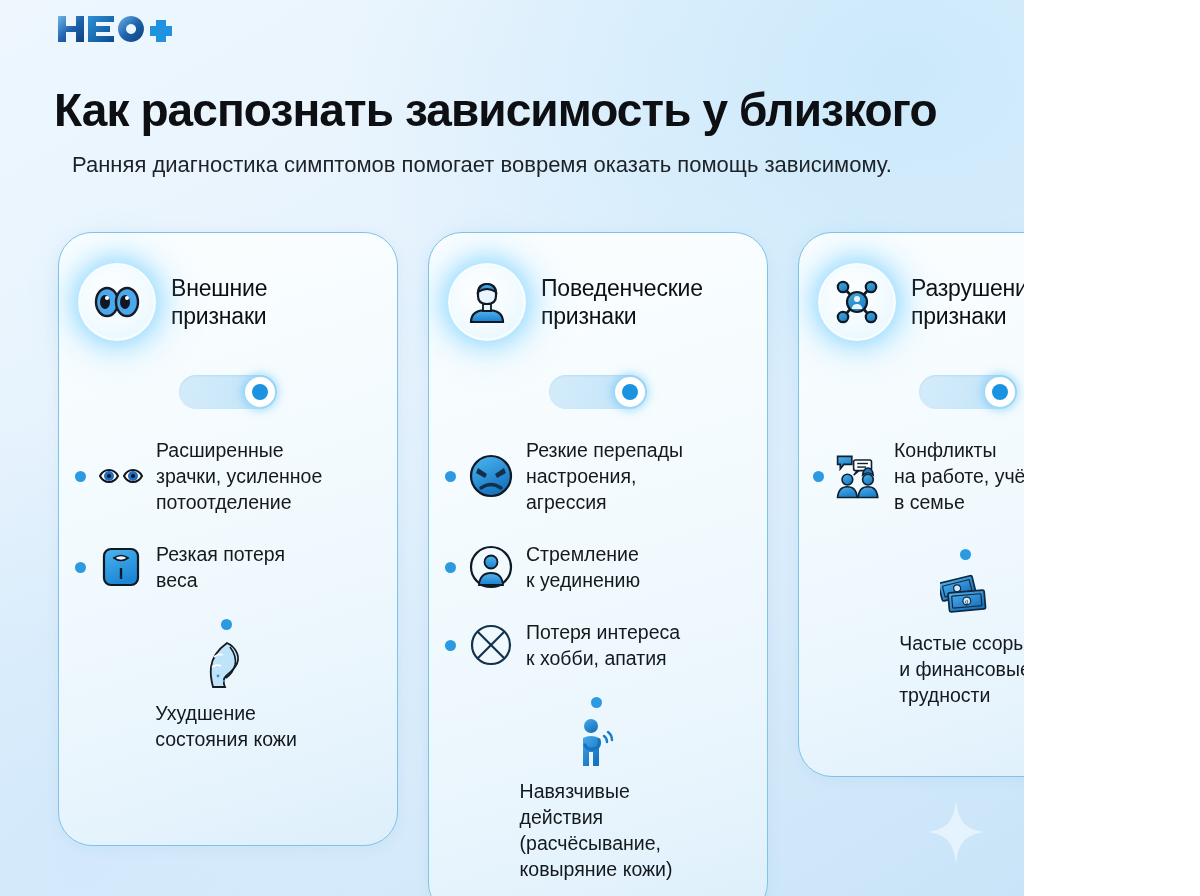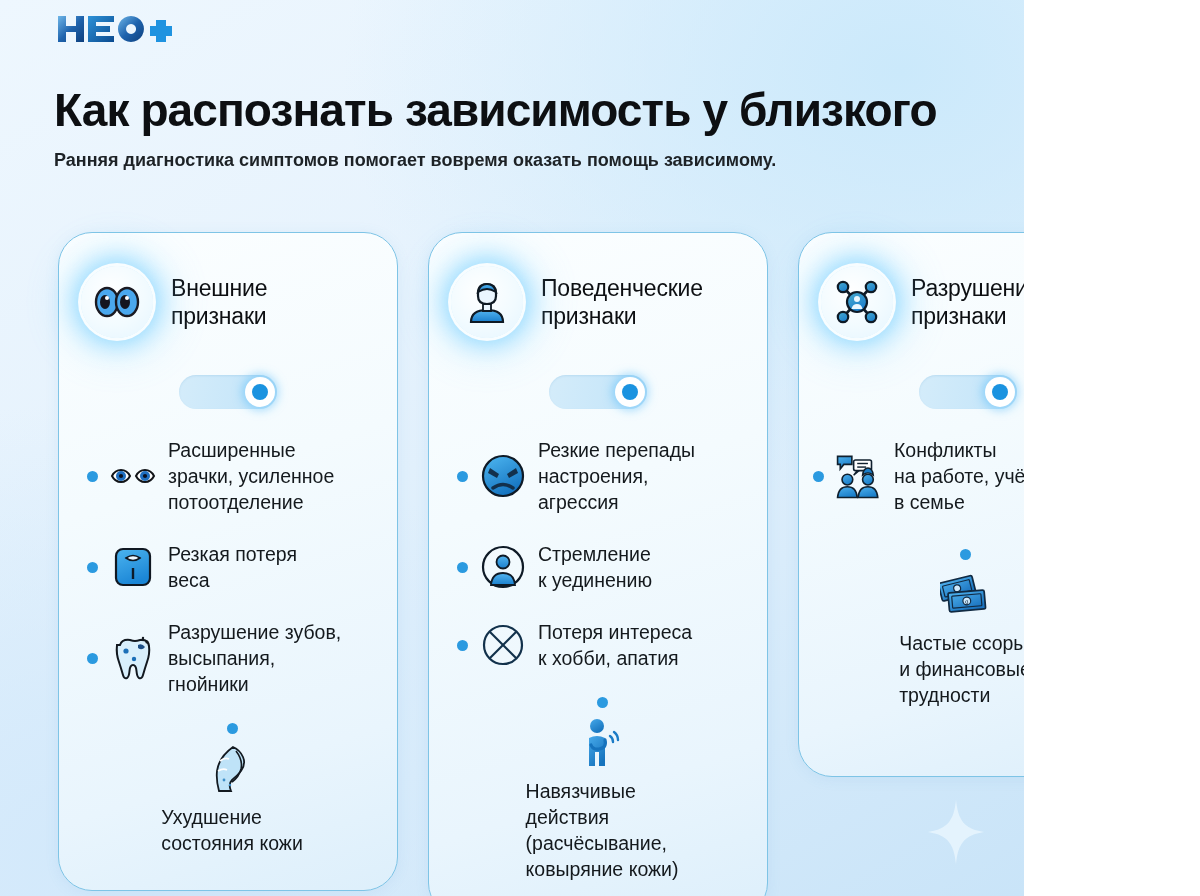--- a/index.html
+++ b/index.html
@@ -43,26 +43,26 @@
     width: 1110px;
     font-size: 46px;
     line-height: 54px;
     font-weight: 700;
     letter-spacing: -0.9px;
     color: #0d0f12;
     white-space: nowrap;
   }
   .page-subtitle {
     position: absolute;
-    left: 54px;
+    left: 72px;
     top: 126px;
     width: 900px;
-    font-size: 18px;
+    font-size: 22px;
     line-height: 33px;
-    font-weight: 700;
+    font-weight: 400;
     color: #1d2226;
   }
 
   
   .cards {
     position: absolute;
     left: 58px;
     top: 232px;
     width: 1090px;
     display: flex;
@@ -149,21 +149,21 @@
     width: 16px;
     height: 16px;
     border-radius: 50%;
     background: #1b93e0;
   }
 
   
   .card-list {
     list-style: none;
     margin: 0;
-    padding: 22px 20px 0 28px;
+    padding: 22px 20px 0 16px;
   }
   .list-item {
     display: flex;
     align-items: center;
     gap: 10px;
     margin-bottom: 26px;
   }
   .list-item:last-child { margin-bottom: 0; flex-direction: column; }
   .bullet {
     flex: 0 0 auto;
@@ -288,36 +288,20 @@
               </defs>
               <rect x="3" y="4" width="34" height="36" rx="7" fill="url(#sc)" stroke="#101822" stroke-width="2.2"></rect>
               <path d="M13,13 q7,-5 14,0 q-7,5 -14,0 z" fill="#eef8ff" stroke="#101822" stroke-width="1.6"></path>
               <line x1="20" y1="23" x2="20" y2="34" stroke="#0d1b29" stroke-width="2.4"></line>
             </svg>
           </span>
           <span class="item-text">Резкая потеря
 веса</span>
         </li>
 
-        <li class="list-item">
-          <span class="bullet"></span>
-          <span class="item-icon">
-            <svg width="42" height="46" viewBox="0 0 42 46" aria-hidden="true">
-              <path d="M8,10 q2,-6 10,-5 q3,1 5,1 q2,0 5,-1 q8,-1 9,6 q1,8 -2,16 q-2,6 -4,13 q-1,4 -4,3 q-2,-1 -2.5,-7 q-0.5,-6 -3.5,-6 q-3,0 -3.5,6 q-0.5,6 -2.5,7 q-3,1 -4,-3 q-2,-7 -4,-13 q-3,-8 -2,-17 z" fill="#d8effc" stroke="#12181f" stroke-width="2"></path>
-              <circle cx="14" cy="16" r="2.6" fill="#1b6fb8"></circle>
-              <circle cx="22" cy="24" r="2.2" fill="#1b6fb8"></circle>
-              <path d="M26,10 q4,-2 7,2 q-3,4 -7,1 z" fill="#1d4f86"></path>
-              <circle cx="35" cy="7" r="1.6" fill="#12181f"></circle>
-              <circle cx="31" cy="3" r="1.2" fill="#12181f"></circle>
-            </svg>
-          </span>
-          <span class="item-text">Разрушение зубов,
-высыпания,
-гнойники</span>
-        </li>
 
         <li class="list-item">
           <span class="bullet"></span>
           <span class="item-icon">
             <svg width="42" height="48" viewBox="0 0 42 48" aria-hidden="true">
               <path d="M22,2 q-14,10 -16,24 q-1,9 2,20 l12,0 q-3,-7 1,-11 q5,-4 9,-9 q5,-7 2,-14 q-3,-7 -10,-10 z" fill="#bfe3f8" stroke="#131a21" stroke-width="1.8"></path>
               <path d="M25,6 q7,9 5,18 q-2,8 -9,13" fill="none" stroke="#131a21" stroke-width="1.6"></path>
               <path d="M9,16 q5,-4 9,-2" fill="none" stroke="#ffffff" stroke-width="1.8"></path>
               <path d="M7,26 q5,-3 9,-1" fill="none" stroke="#ffffff" stroke-width="1.8"></path>
               <circle cx="13" cy="35" r="1.4" fill="#3f8fc8"></circle>

